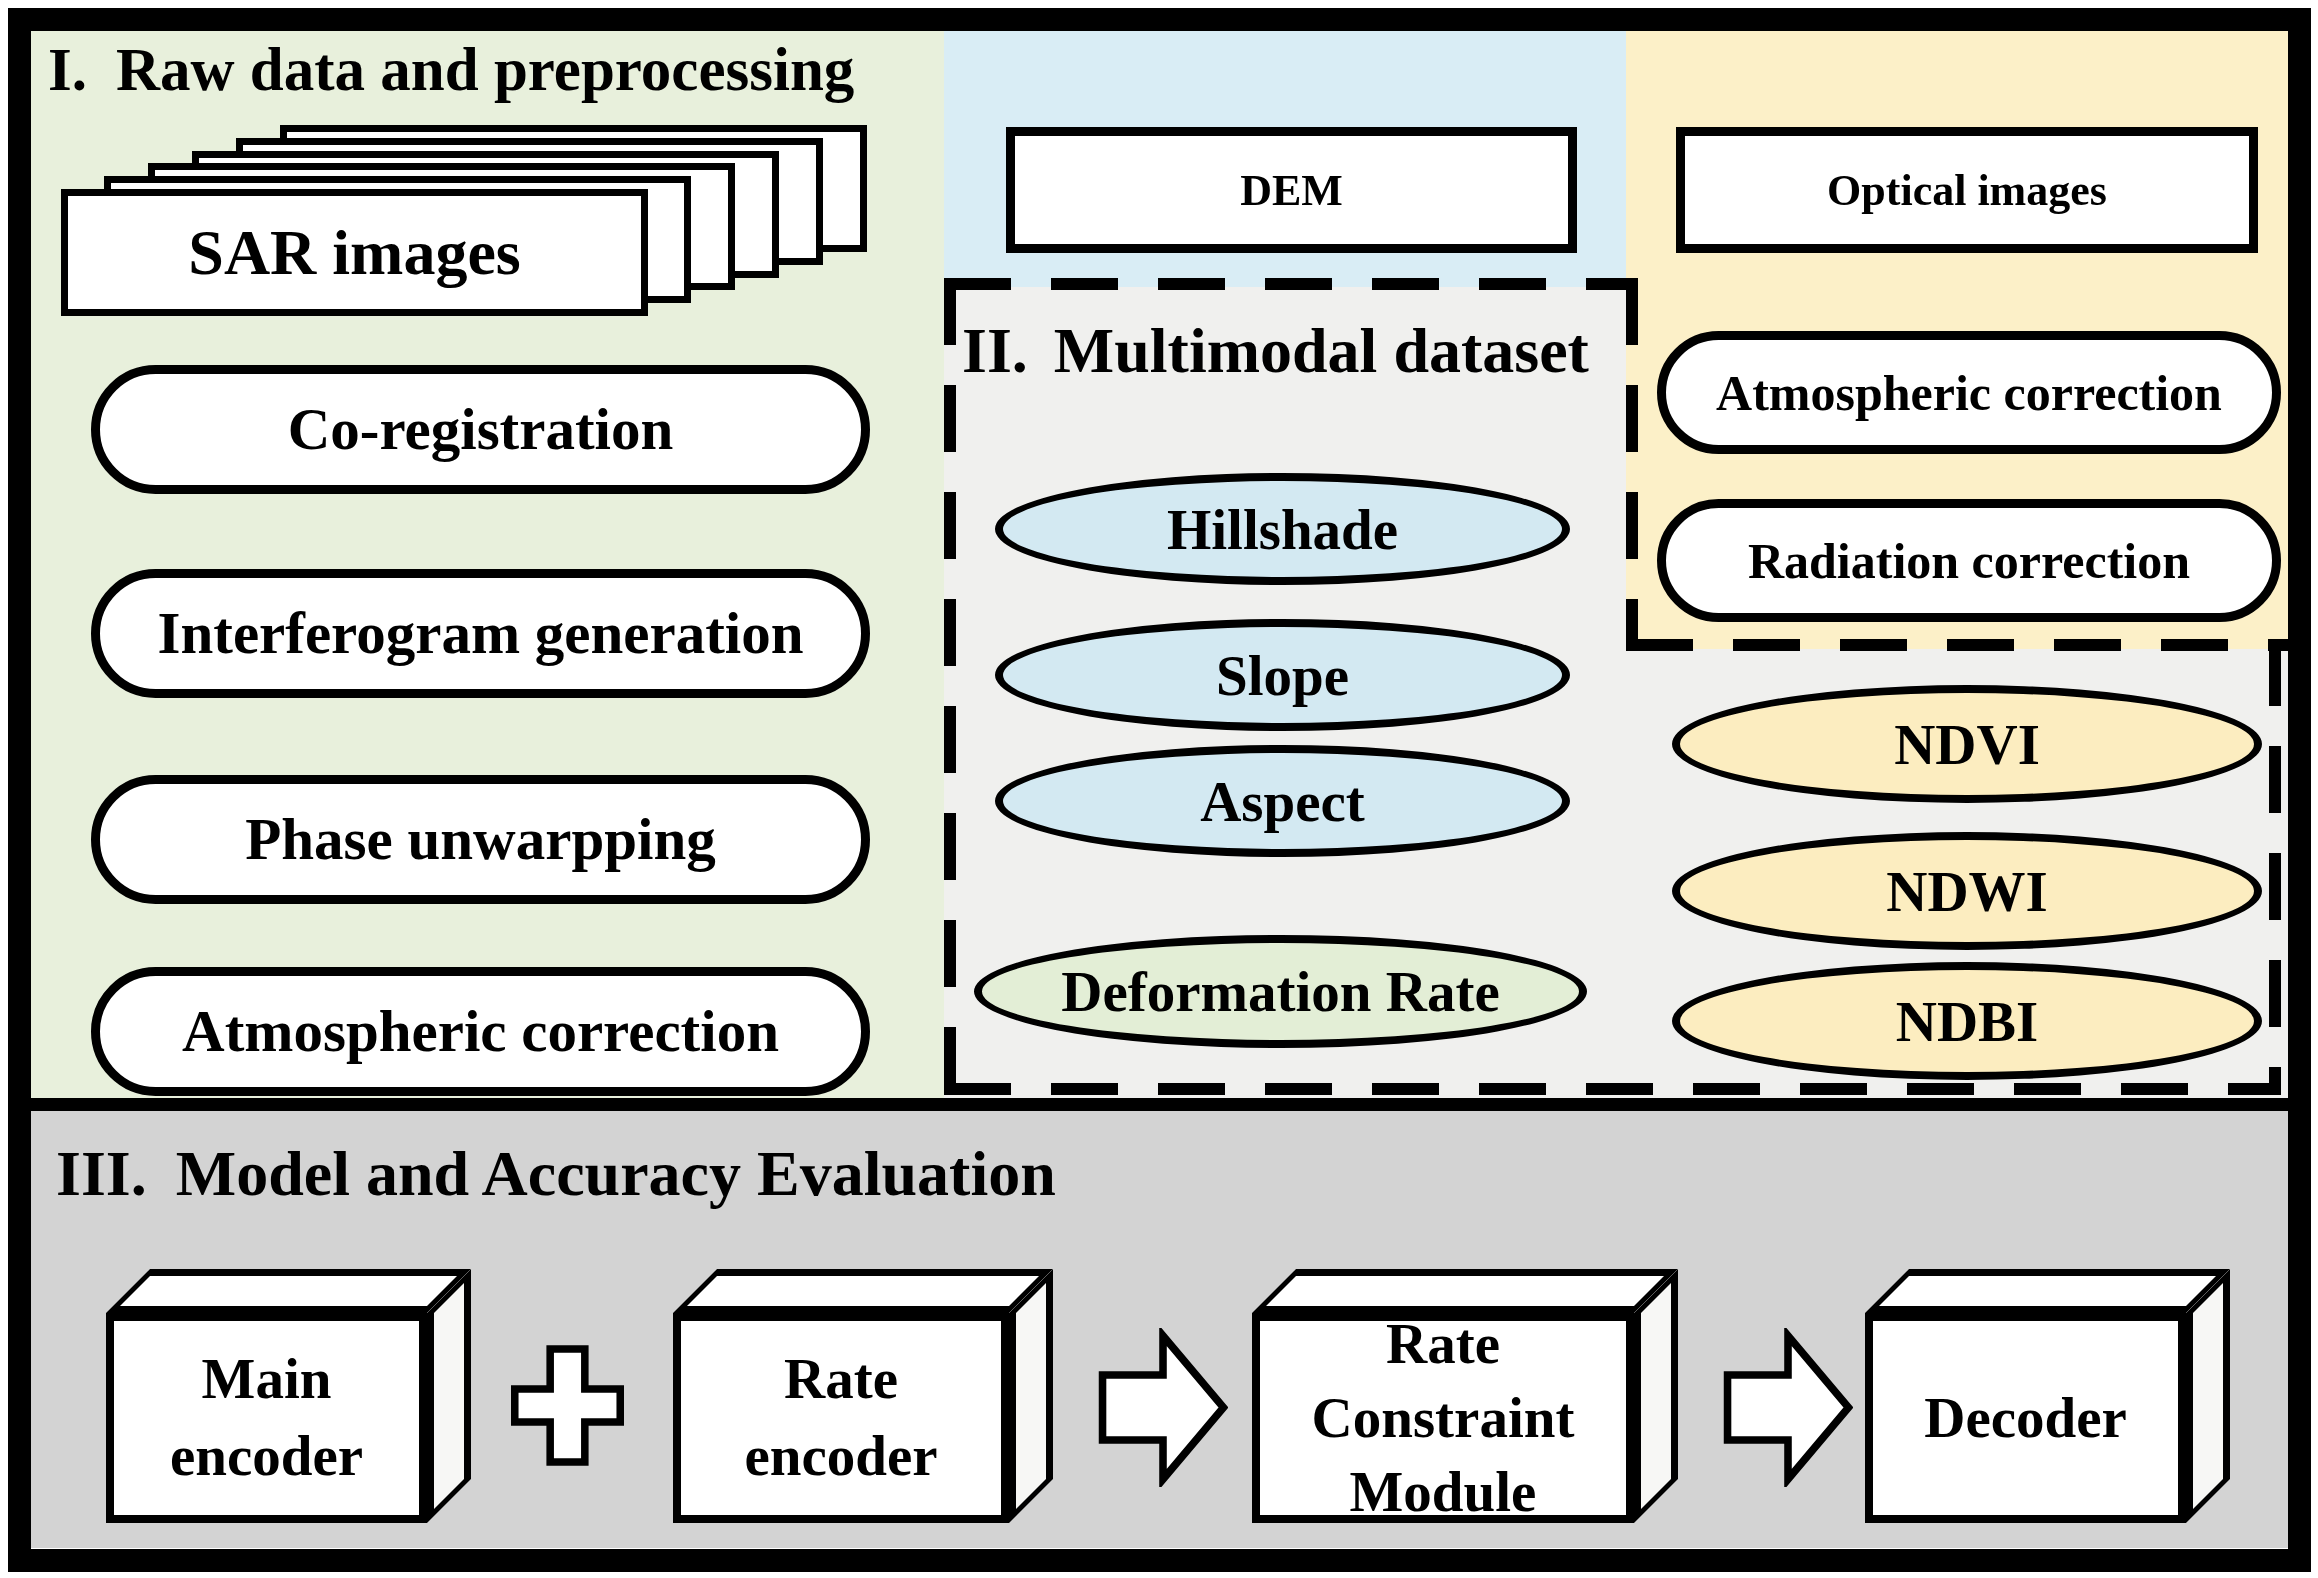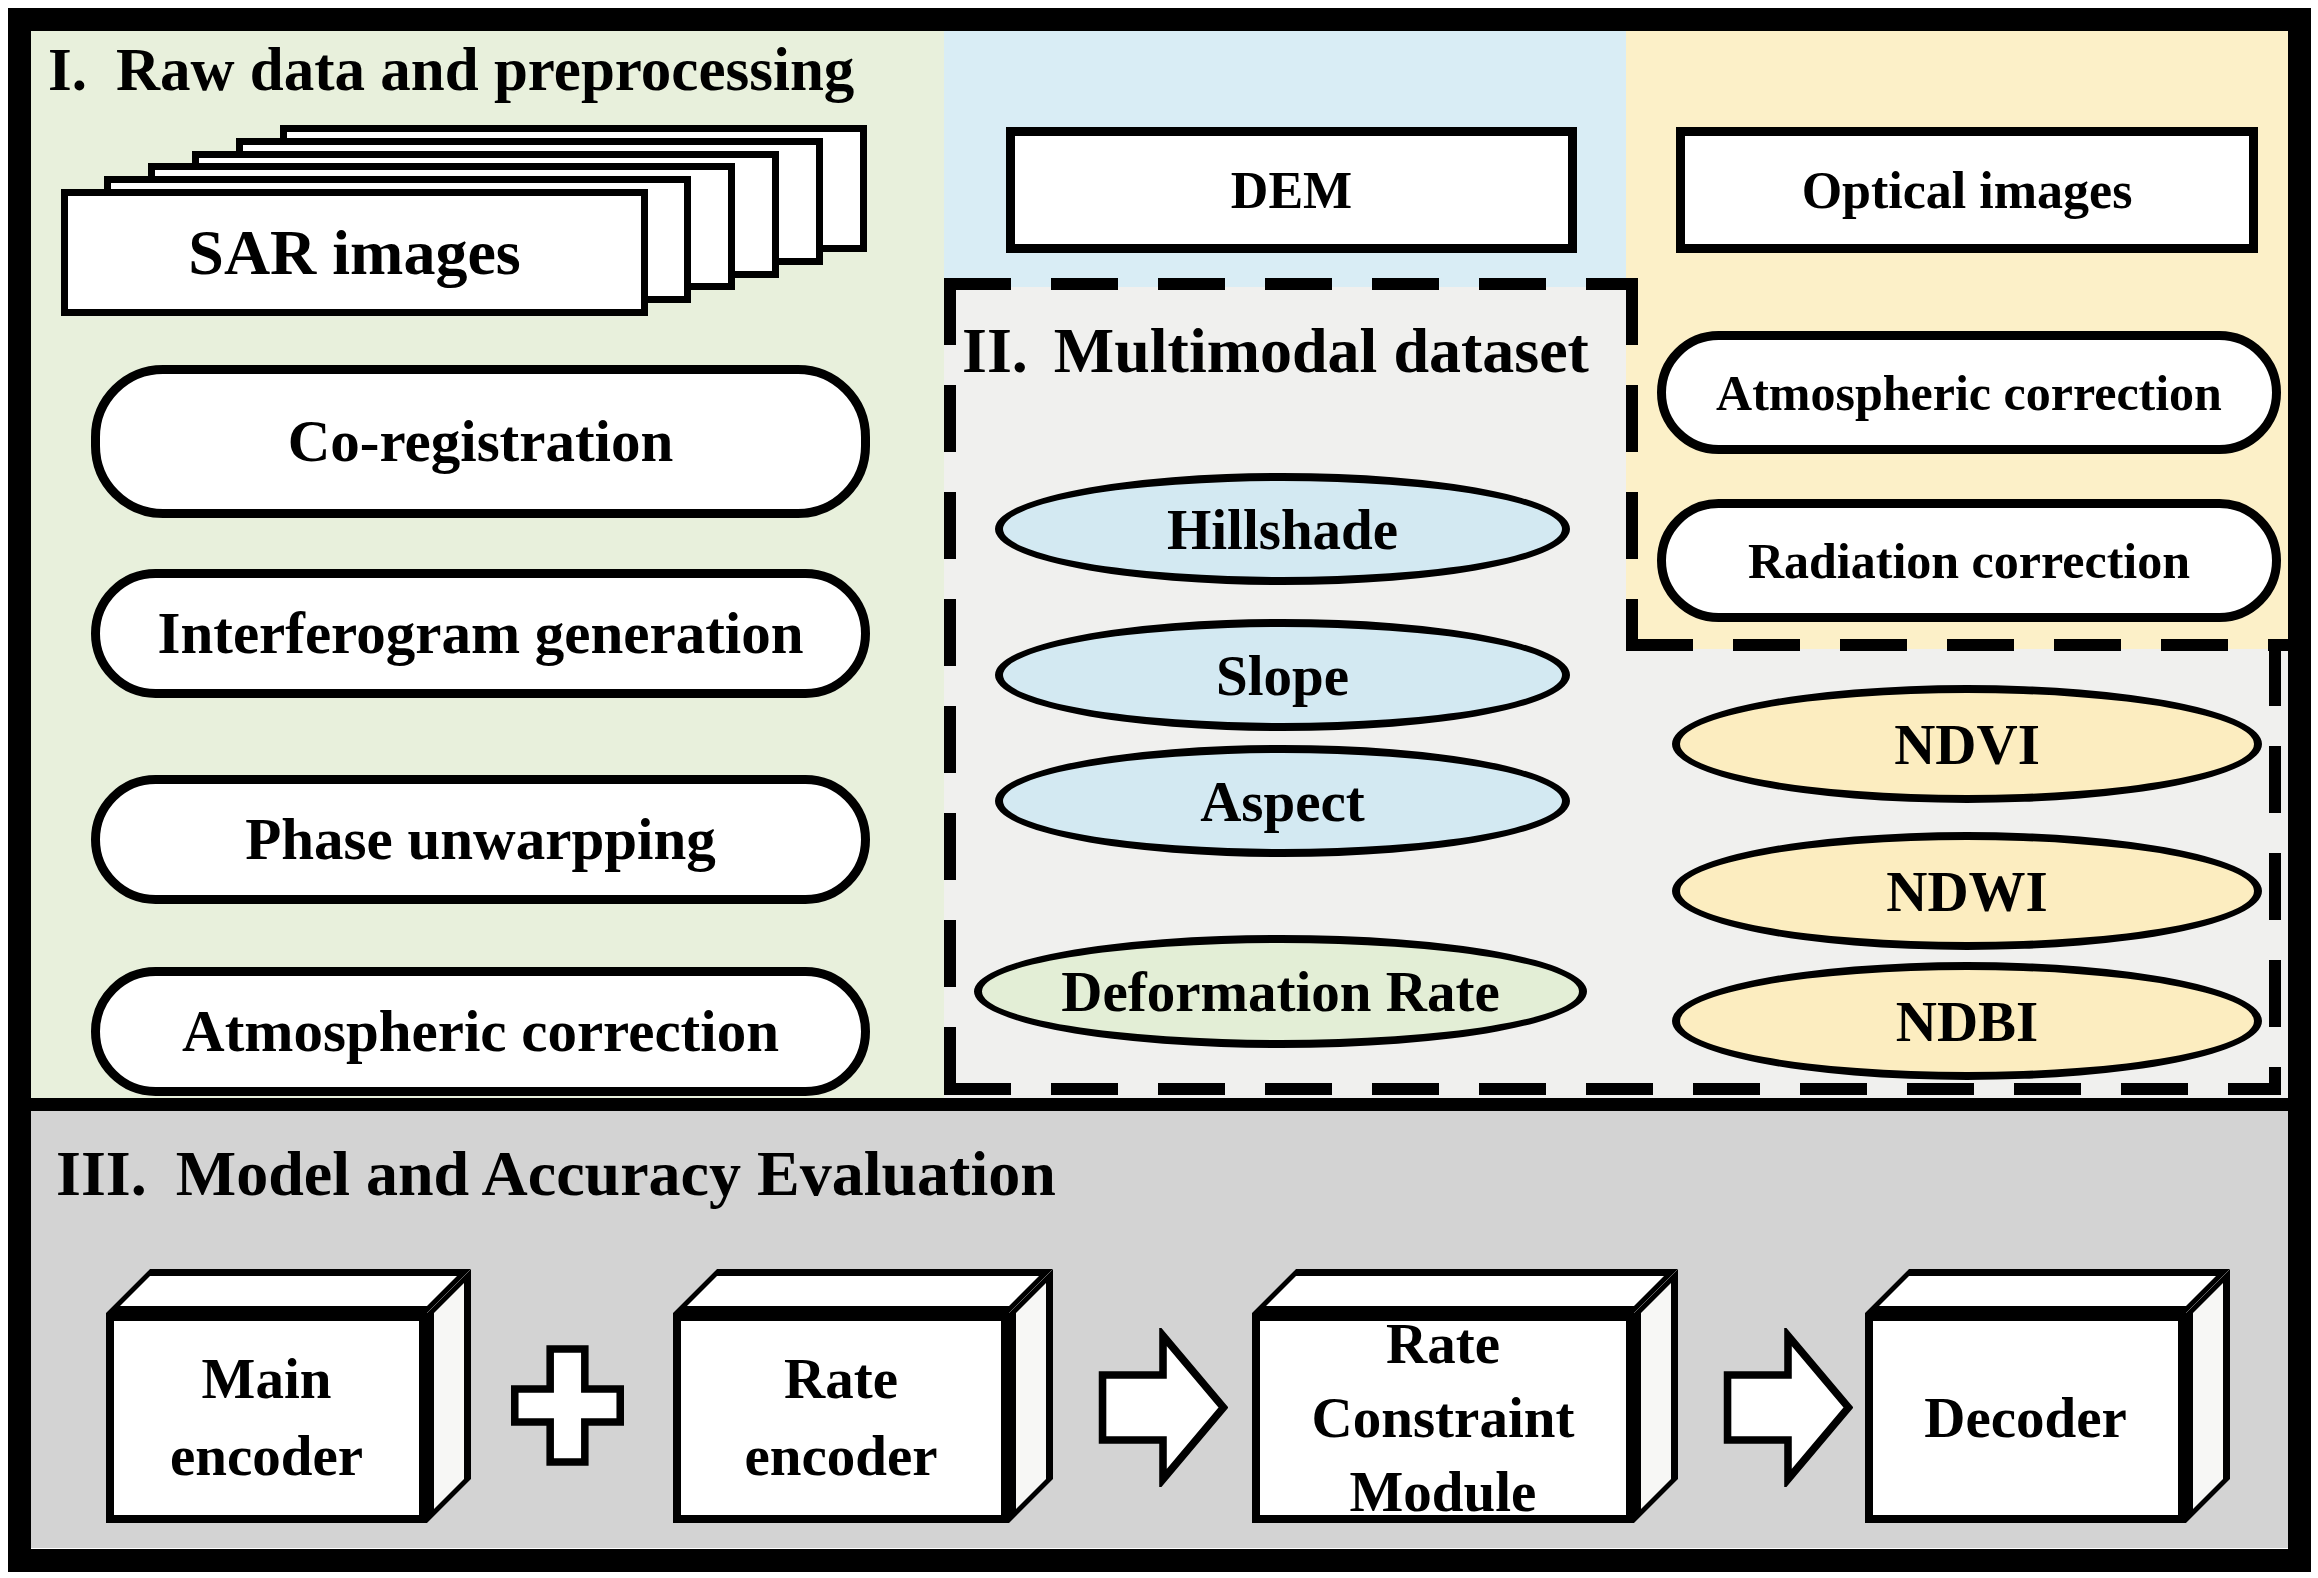--- a/index.html
+++ b/index.html
@@ -36,21 +36,21 @@
   .t1{font-size:61px;}
   .t2{font-size:64px;}
   .t3{font-size:64px;}
   .numeral{display:inline-block;margin-right:29px;}
   
   .wbox{
     position:absolute;background:#fff;border:9px solid #000;box-sizing:border-box;
     display:flex;align-items:center;justify-content:center;text-align:center;z-index:5;
   }
   .pill{border-radius:72px;}
-  .lab-lg{font-size:52px;}
+  .lab-lg{font-size:44px;}
   .lab-md{font-size:59px;}
   .lab-sm{font-size:50px;}
   
   .sar-rect{
     position:absolute;width:587px;height:127px;background:#fff;border:7.6px solid #000;
     box-sizing:border-box;z-index:4;display:flex;align-items:center;justify-content:center;
   }
   .sar-label{font-size:64px;}
   
   .ellipse{
@@ -103,21 +103,21 @@
 
   <div class="sar-rect" style="left:280px;top:125px;"></div>
   <div class="sar-rect" style="left:236px;top:138px;"></div>
   <div class="sar-rect" style="left:192px;top:151px;"></div>
   <div class="sar-rect" style="left:148px;top:163px;"></div>
   <div class="sar-rect" style="left:104px;top:176px;"></div>
   <div class="sar-rect" style="left:61px;top:189px;z-index:5;">
     <span class="sar-label">SAR images</span>
   </div>
 
-  <div class="wbox pill lab-md" style="left:91px;top:365px;width:779px;height:153px;">
+  <div class="wbox pill lab-md" style="left:91px;top:365px;width:779px;height:129px;">
     <span>Co-registration</span>
   </div>
   <div class="wbox pill lab-md" style="left:91px;top:569px;width:779px;height:129px;">
     <span>Interferogram generation</span>
   </div>
   <div class="wbox pill lab-md" style="left:91px;top:775px;width:779px;height:129px;">
     <span>Phase unwarpping</span>
   </div>
   <div class="wbox pill lab-md" style="left:91px;top:967px;width:779px;height:129px;">
     <span>Atmospheric correction</span>

